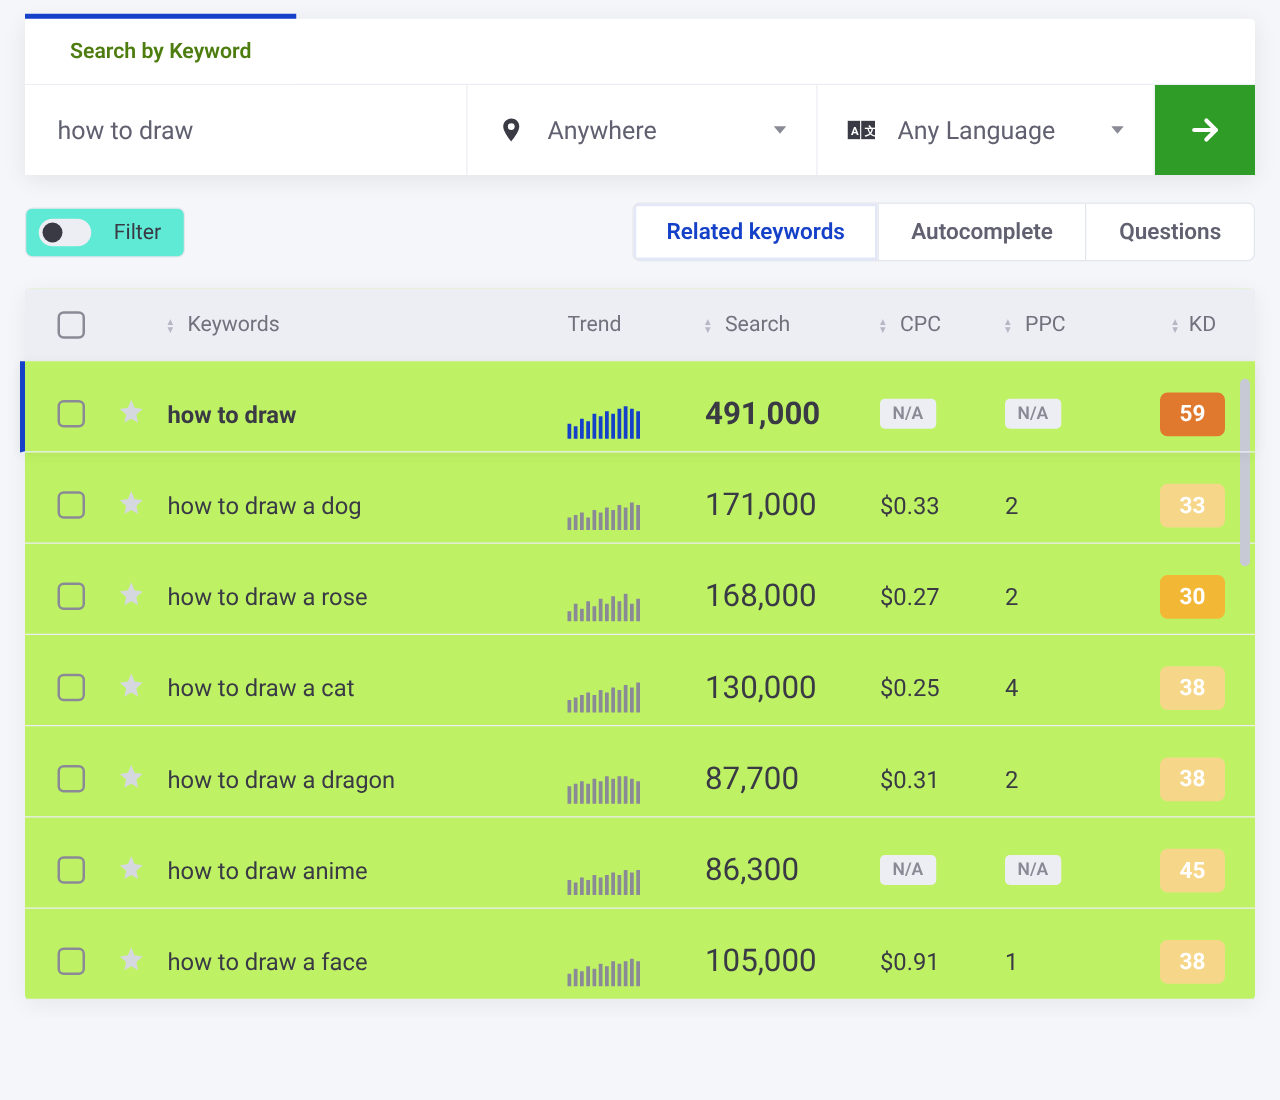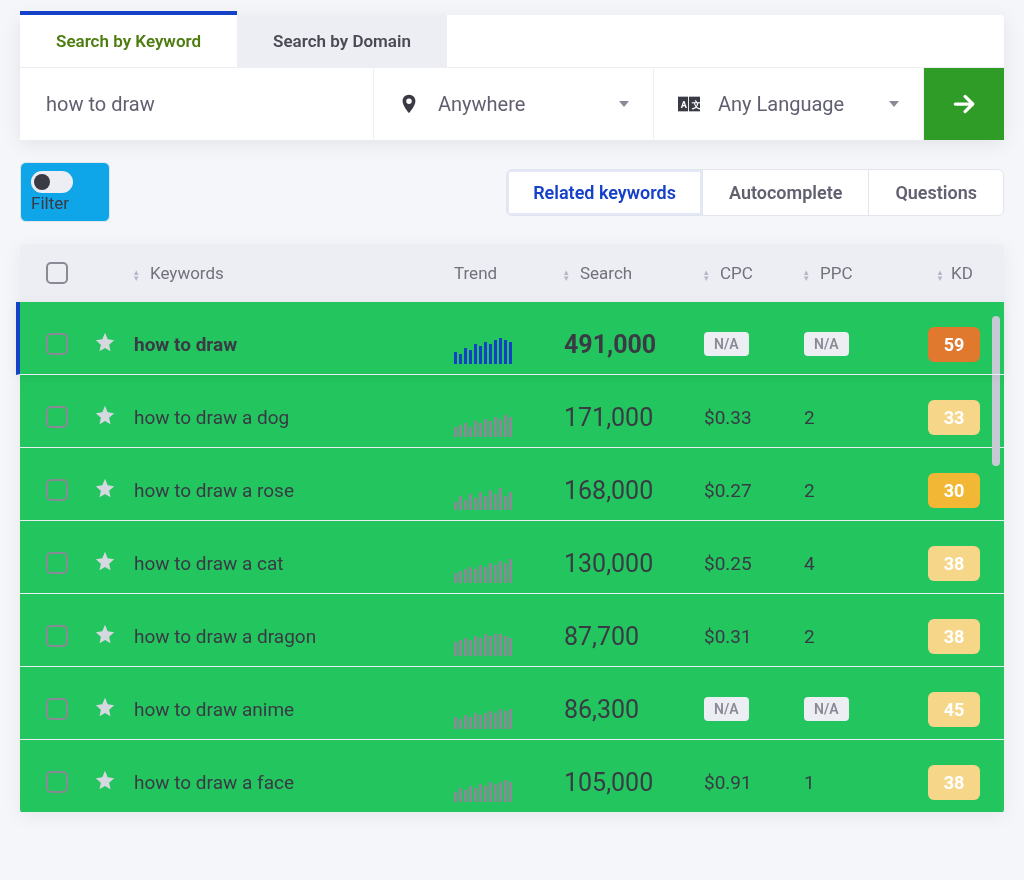--- a/index.html
+++ b/index.html
@@ -15,31 +15,31 @@
   .dropdown { display: flex; align-items: center; padding: 0 24px; border-right: 1px solid #eceef3; cursor: pointer; }
   .dd-icon { width: 22px; height: 22px; margin-right: 18px; fill: #3a3a45; }
   .dd-label { font-size: 20px; color: #606070; flex: 1; }
   .dd-caret { width: 10px; height: 10px; margin-left: 22px; }
   .loc-dd { width: 280px; }
   .lang-dd { width: 270px; }
   .go-btn { width: 80px; background: #2e9c26; display: flex; align-items: center; justify-content: center; cursor: pointer; }
   .go-btn svg { width: 26px; height: 26px; stroke: #fff; }
   
   .controls-row { display: flex; align-items: center; justify-content: space-between; margin-bottom: 22px; }
-  .filter-pill { display: flex; background: #0ea5e9; border: 1px solid #e3e5ec; border-radius: 6px; padding: 8px 18px 8px 10px; cursor: pointer; flex-direction: column; }
+  .filter-pill { display: flex; align-items: center; background: #5eead4; border: 1px solid #e3e5ec; border-radius: 6px; padding: 8px 18px 8px 10px; cursor: pointer; }
   .toggle { width: 42px; height: 22px; background: #eceef3; border-radius: 11px; position: relative; margin-right: 18px; }
   .toggle::after { content: ''; position: absolute; left: 3px; top: 3px; width: 16px; height: 16px; background: #3a3a45; border-radius: 50%; }
   .filter-label { font-size: 17px; color: #3a3a45; }
   
   .view-segments { display: flex; background: #fff; border: 1px solid #e3e5ec; border-radius: 6px; overflow: hidden; }
   .seg { padding: 12px 26px; font-size: 18px; font-weight: 600; color: #606070; cursor: pointer; border-right: 1px solid #e3e5ec; }
   .seg:last-child { border-right: none; }
   .seg.active { color: #1541c9; box-shadow: inset 0 0 0 2px rgba(21,65,201,0.12); }
   
-  .table-wrap { background: #22c55e; border-radius: 4px; box-shadow: 0 4px 20px rgba(0,0,0,0.06); position: relative; }
+  .table-wrap { background: #bef264; border-radius: 4px; box-shadow: 0 4px 20px rgba(0,0,0,0.06); position: relative; }
   .thead { display: flex; align-items: center; background: #eceef3; padding: 18px 0; color: #72727e; font-size: 17px; }
   .col-check { width: 74px; display: flex; align-items: center; justify-content: center; }
   .col-star { width: 36px; }
   .col-kw { flex: 1; padding-left: 4px; }
   .col-trend { width: 110px; }
   .col-search { width: 140px; }
   .col-cpc { width: 100px; }
   .col-ppc { width: 100px; }
   .col-kd { width: 100px; text-align: center; }
   .sort-icon { display: inline-block; width: 10px; margin-right: 6px; vertical-align: middle; }
@@ -61,21 +61,20 @@
   .na-chip { display: inline-block; background: #eceef3; color: #8a8a96; font-size: 14px; font-weight: 600; padding: 4px 10px; border-radius: 4px; }
   .kd-chip { display: inline-block; min-width: 52px; text-align: center; padding: 7px 0; border-radius: 6px; font-weight: 700; color: #fff; font-size: 18px; }
   .scrollbar { position: absolute; right: 4px; top: 72px; width: 8px; height: 150px; background: #c7cad4; border-radius: 4px; }
 </style>
 </head>
 <body>
 
 <div class="search-panel">
   <div class="tabs">
     <div class="tab active">Search by Keyword</div>
-    <div class="tab">Search by Domain</div>
   </div>
   <div class="search-row">
     <input class="search-input" value="how to draw" style="">
     <div class="dropdown loc-dd">
       <svg class="dd-icon" viewBox="0 0 24 24">
           <path d="M12 2C8 2 5 5 5 9c0 5 7 13 7 13s7-8 7-13c0-4-3-7-7-7zm0 10a3 3 0 110-6 3 3 0 010 6z"></path>
         </svg>
       <span class="dd-label">Anywhere</span>
       <svg class="dd-caret" viewBox="0 0 10 6">
           <path d="M0 0l5 6 5-6z" fill="#8a8a96"></path>

